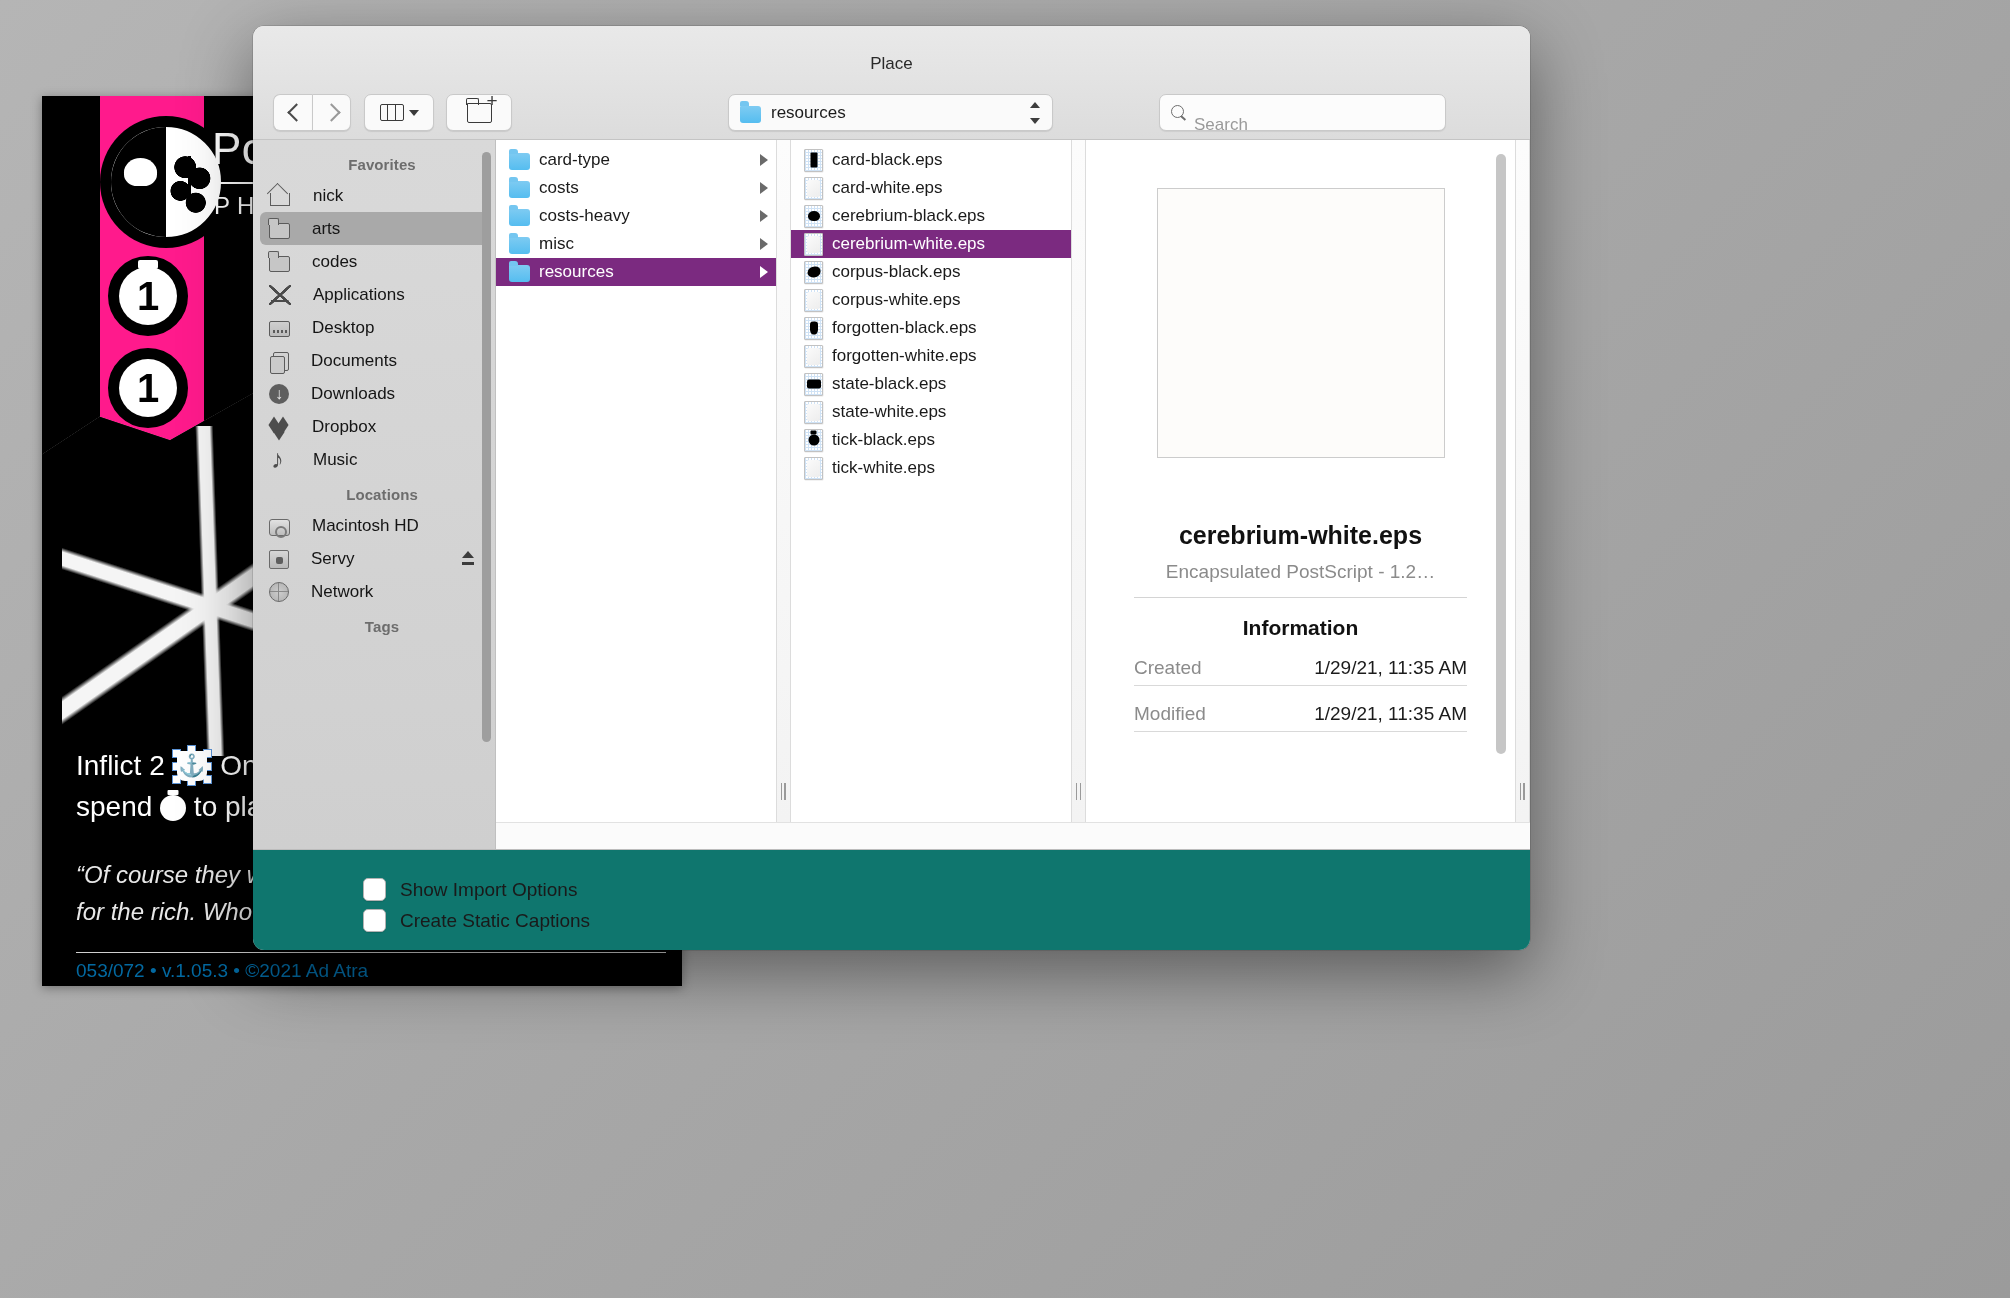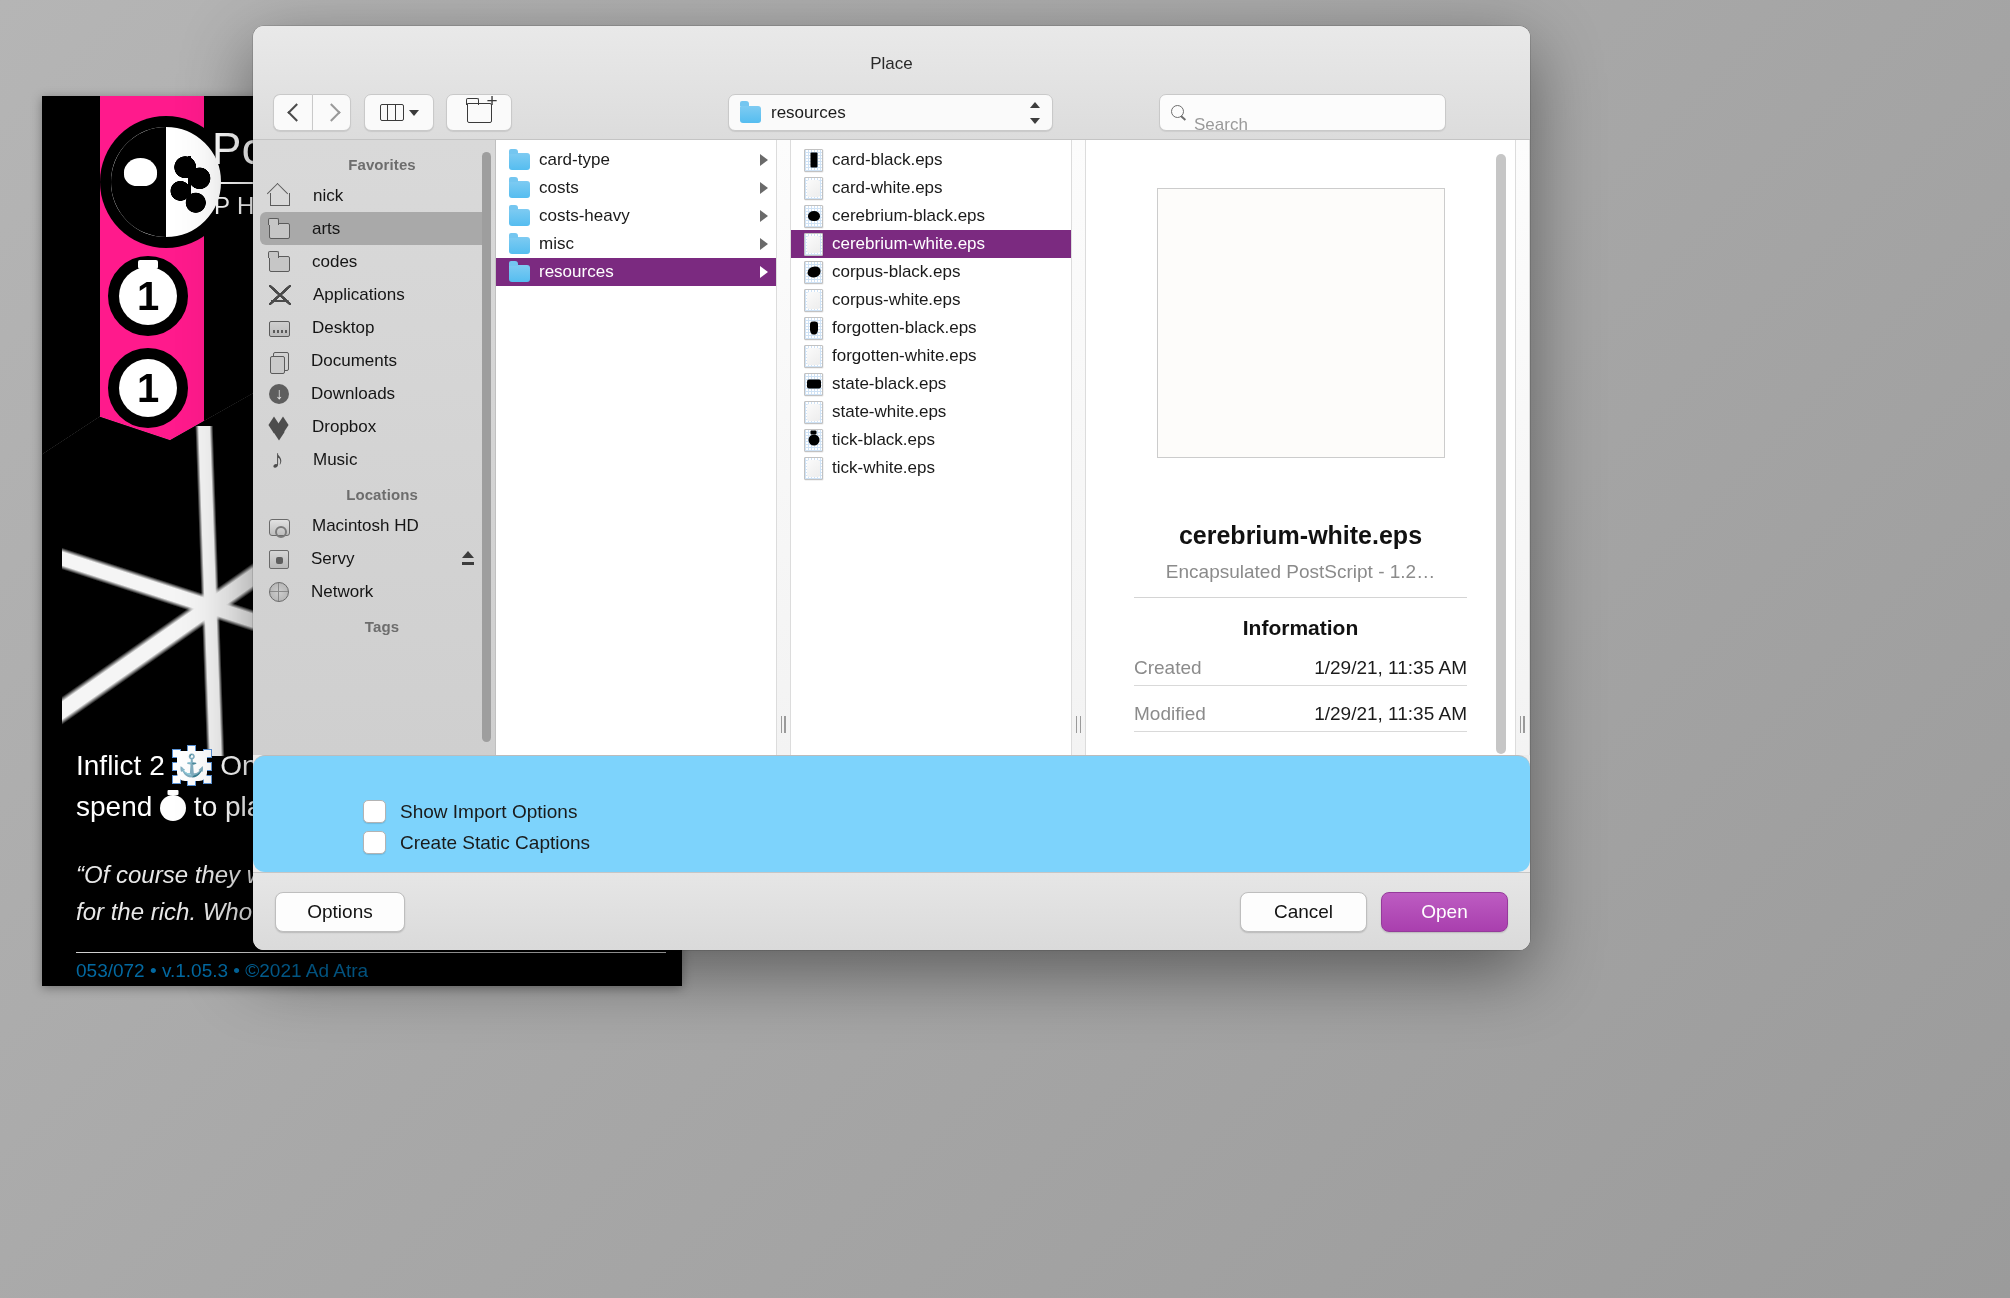--- a/index.html
+++ b/index.html
@@ -500,21 +500,21 @@
     position: absolute; right: 4px; top: 12px;
     width: 9px; height: 590px;
     background: #9e9e9e;
     border-radius: 5px;
   }
 
   
   #browser {
     flex: 1;
     display: flex;
-    flex-direction: row;
+    flex-direction: column;
     min-width: 0;
     background: #fff;
     position: relative;
   }
   #cols {
     flex: 1;
     display: flex;
     min-height: 0;
   }
   .col {
@@ -658,24 +658,23 @@
   #hscroll-track {
     height: 27px; flex: none;
     background: #fbfbfb;
     border-top: 1px solid #e2e2e2;
     position: relative;
   }
 
   
   #options-area {
     flex: none;
-    background: #7dd3fc;
+    background: #0f766e;
     border-top: 1px solid #bcbcbc;
-    padding: 40px 0 14px 110px;
-    border-radius: 12px;
+    padding: 24px 0 14px 110px;
   }
   .check-row {
     display: flex; align-items: center;
     gap: 14px;
     height: 31px;
   }
   .checkbox {
     width: 23px; height: 23px;
     border-radius: 5px;
     background: #fff;
@@ -1022,21 +1021,14 @@
           <span class="checkbox"></span>
           <span class="check-label">Show Import Options</span>
         </div>
         <div class="check-row">
           <span class="checkbox"></span>
           <span class="check-label">Create Static Captions</span>
         </div>
       </div>
   </div>
 
-  <div id="footer">
-    <div class="btn" id="options-button">Options</div>
-    <div id="footer-right">
-      <div class="btn" id="cancel-button">Cancel</div>
-      <div class="btn" id="open-button">Open</div>
-    </div>
-  </div>
 
 </div>
 
 </body></html>

